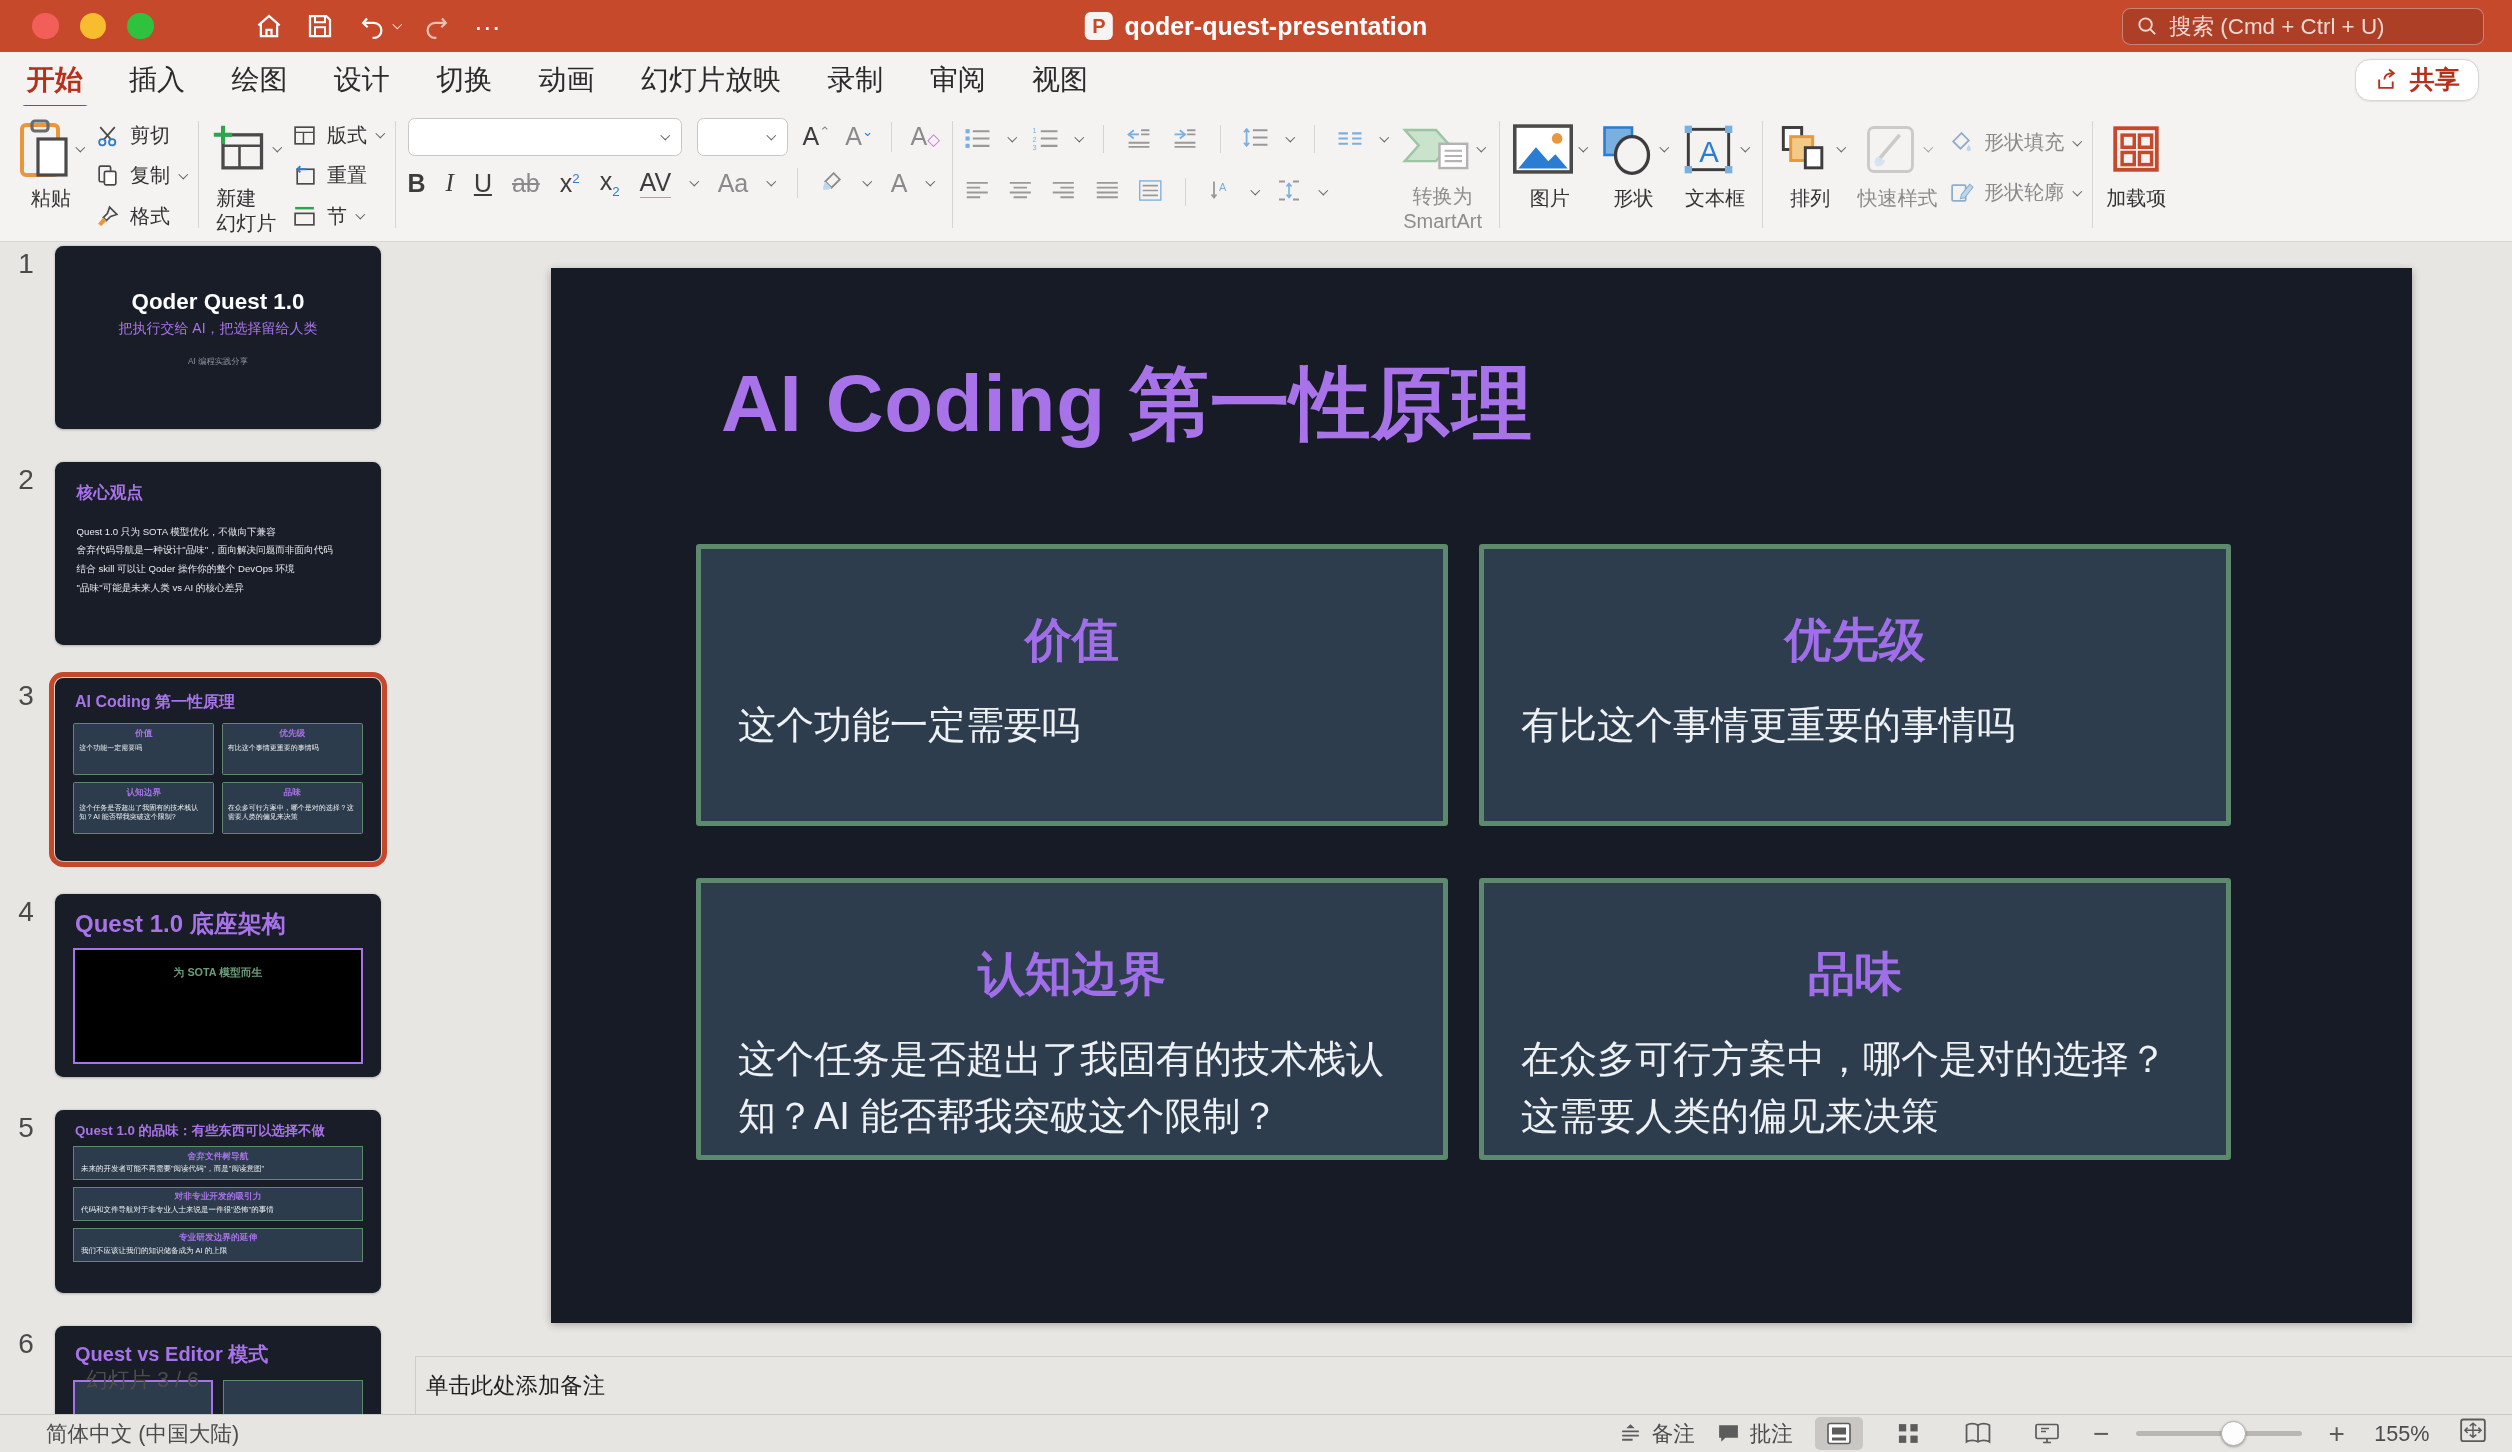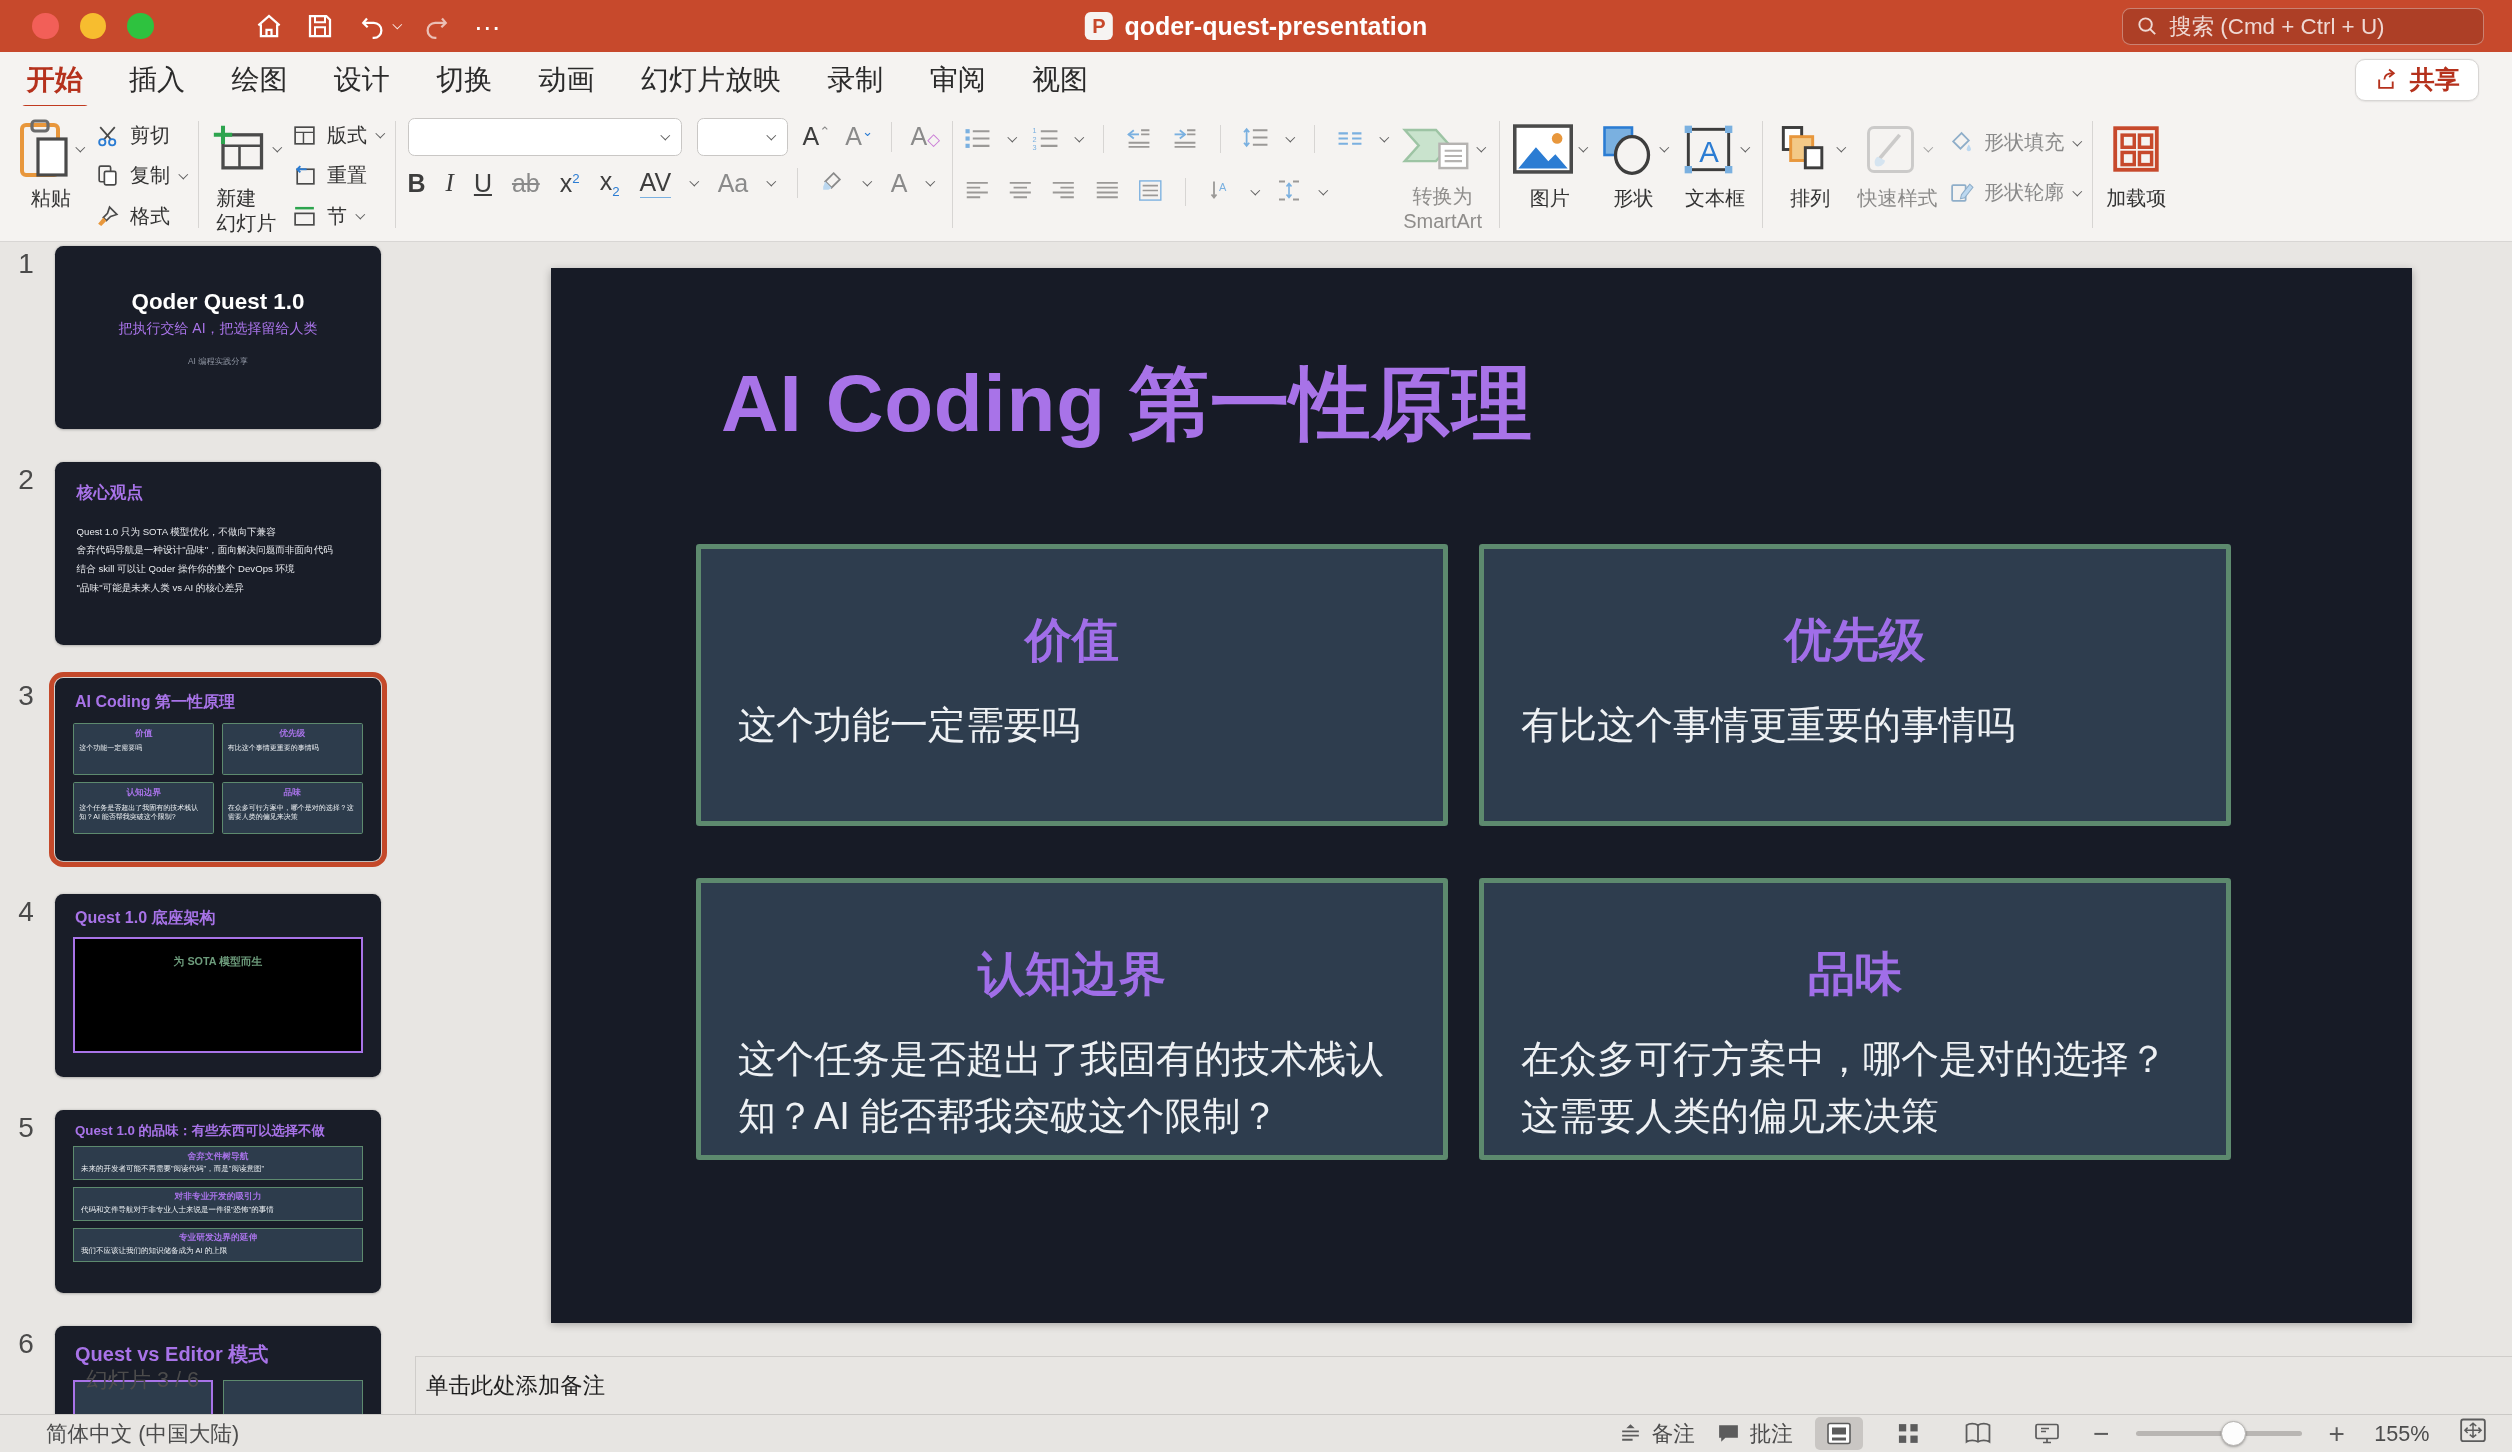--- a/index.html
+++ b/index.html
@@ -31,21 +31,21 @@
 
   
   .tabrow { position:absolute; left:0; top:52px; width:2512px; height:55px;
     background:#f5f3f1; display:flex; align-items:center; }
   .tabs { display:flex; gap:43px; margin-left:25px; font-size:28px; color:#2b2b2b; }
   .tab { position:relative; padding:8.3px 1.7px; cursor:default; }
   .tab.active { color:#b5311c; font-weight:bold; }
   .tab.active::after { content:""; position:absolute; left:-3.3px; right:-3.3px; bottom:-5px;
     height:6.6px; border-radius:3.3px; background:#c13a20; }
   .sharebtn { position:absolute; right:33px; top:6.6px; height:42px; padding:0 18.3px;
-    background:#fff; border:0.8px solid #d8d6d4; border-radius:10px;
+    background:#fff; border:0.8px solid #d8d6d4; border-radius:15px;
     display:flex; align-items:center; gap:10px;
     color:#b5311c; font-weight:bold; font-size:25px; box-shadow:0 0.8px 1.7px rgba(0,0,0,.08); }
 
   
   .ribbon { position:absolute; left:0; top:106px; width:2512px; height:136px;
     background:#f5f3f1; border-bottom:0.8px solid #d8d6d4;
     display:flex; align-items:stretch; padding:6.6px 8.3px 5px 11.6px; }
   .rdiv { width:0.8px; background:#d7d5d3; margin:8.3px 6.6px; }
   .rgroup { display:flex; align-items:flex-start; }
   .bigbtn { display:flex; flex-direction:column; align-items:center; margin:1.7px 6.6px 0;
@@ -84,21 +84,21 @@
   .t1-sub { color:#a873e8; font-size:14px; margin-top:5px; }
   .t1-cap { color:#8d93a0; font-size:8.3px; margin-top:18.3px; }
   .t-head { color:#a873e8; font-weight:bold; }
   .t2 .t-head { font-size:16.6px; margin:21.6px 0 0 21.6px; }
   .t2-lines { margin:18.3px 0 0 21.6px; color:#e8eaee; font-size:9.6px; line-height:1.95; }
   .t3-head { font-size:16px; margin:13.3px 0 0 20px; }
   .t3-grid { display:grid; grid-template-columns:1fr 1fr; gap:7.5px; margin:10px 18.3px 0; }
   .t3-box { border:1.7px solid #5d8a6e; background:#2d3c4c; border-radius:1.7px; padding:4.2px 5px 5px; min-height:52px;}
   .t3-box .h { color:#a873e8; font-weight:bold; font-size:8.7px; text-align:center; }
   .t3-box .b { color:#eef1f4; font-size:7px; margin-top:3.3px; line-height:1.35; }
-  .t4-head { font-size:16px; margin:13.3px 0 0 20px; }
+  .t4-head { font-size:24px; margin:13.3px 0 0 20px; }
   .t4-box { border:2.5px solid #a873e8; background:#000000; margin:8.3px 18.3px 0; padding:6.6px 8.3px 10px; height:116px;}
   .t4-sub { color:#6d9c7c; font-weight:bold; font-size:10.8px; text-align:center; margin-top:10px; }
   .t4-lines { color:#e8eaee; font-size:8.7px; line-height:1.45; margin-top:6.6px; }
   .t5-head { font-size:13.3px; margin:11.6px 0 0 20px; }
   .t5-box { border:1.7px solid #5d8a6e; background:#2d3c4c; margin:6.6px 18.3px 0; padding:3.3px 6.6px 5px; }
   .t5-box .h { color:#a873e8; font-weight:bold; font-size:8.7px; text-align:center; }
   .t5-box .b { color:#eef1f4; font-size:7.5px; margin-top:1.7px; }
   .t6-head { font-size:20px; margin:15px 0 0 20px; }
   .t6-grid { display:grid; grid-template-columns:1fr 1fr; gap:10px; margin:11.6px 18.3px 0; }
   .t6-box { height:66px; background:#2d3c4c; display:flex; align-items:flex-end; justify-content:center;

